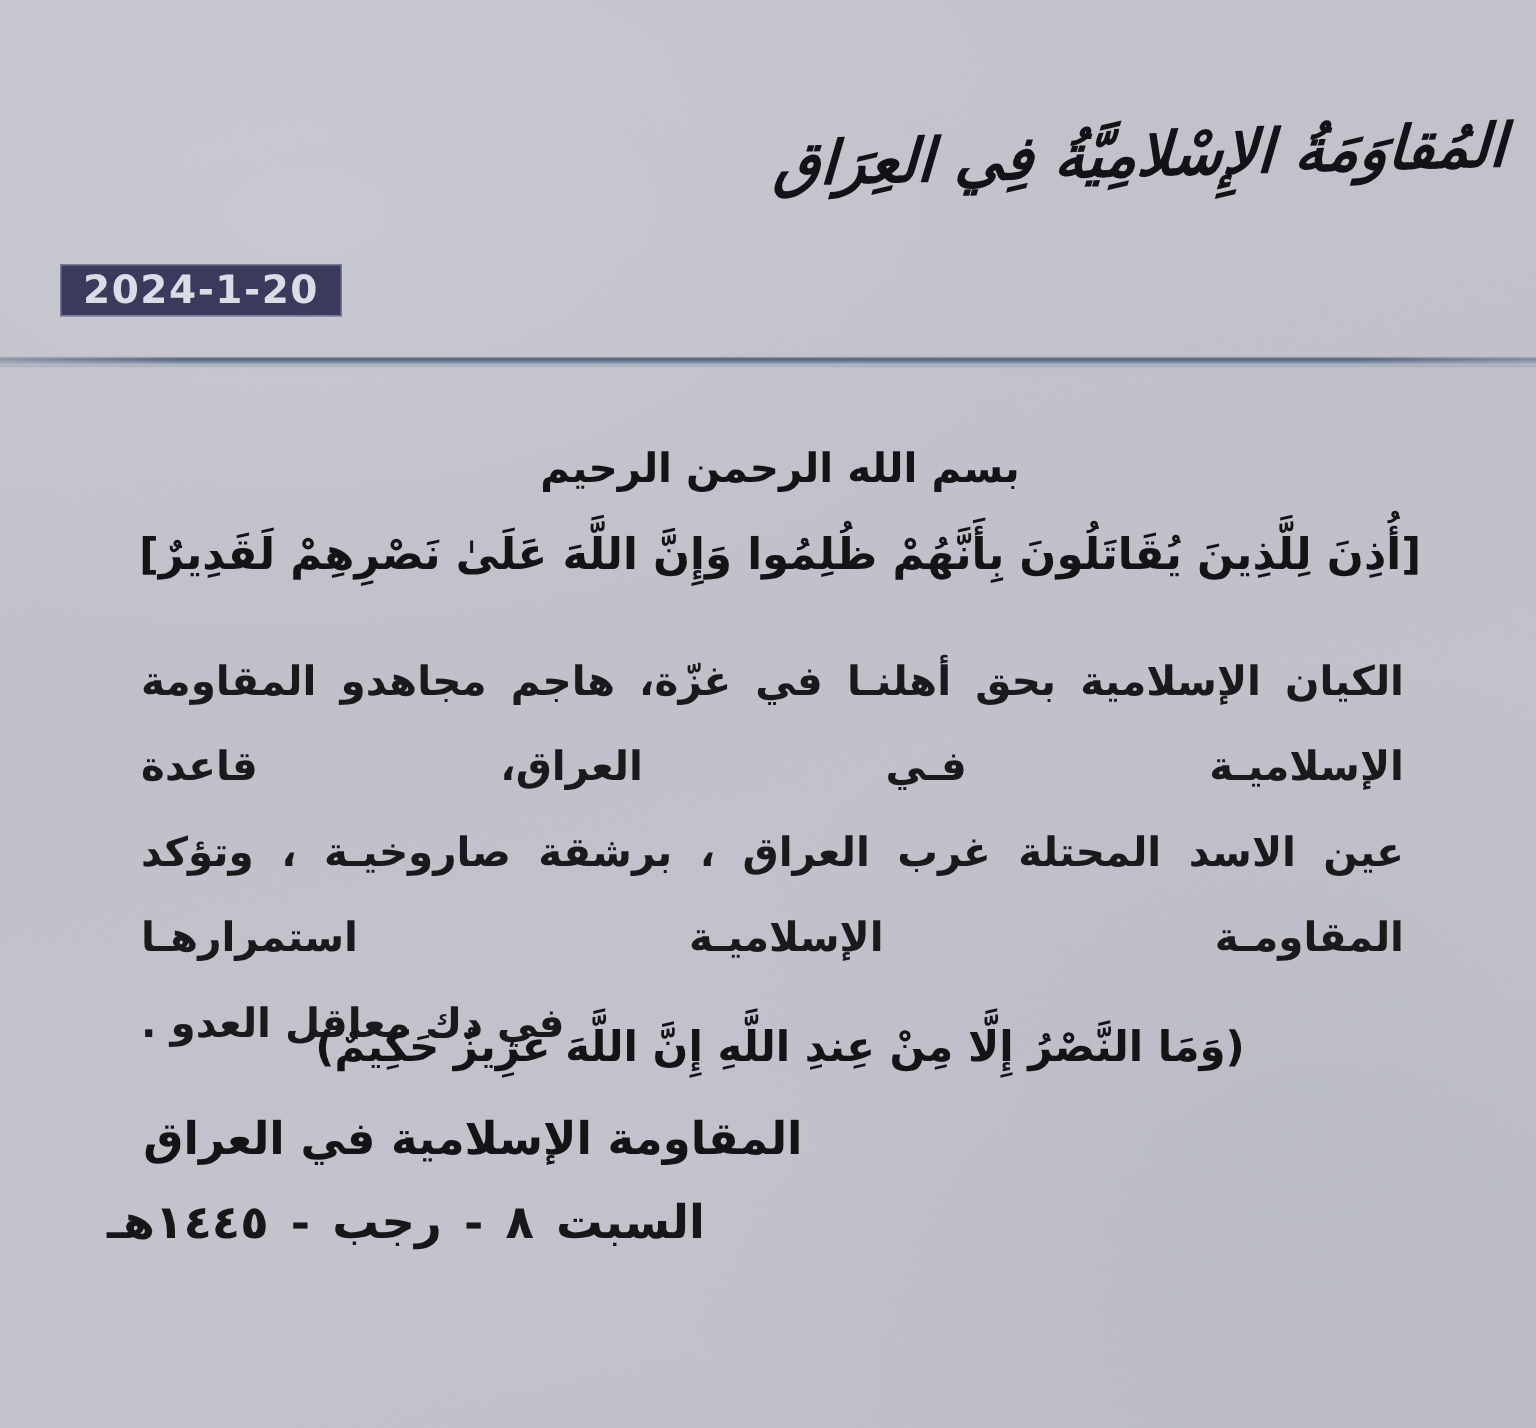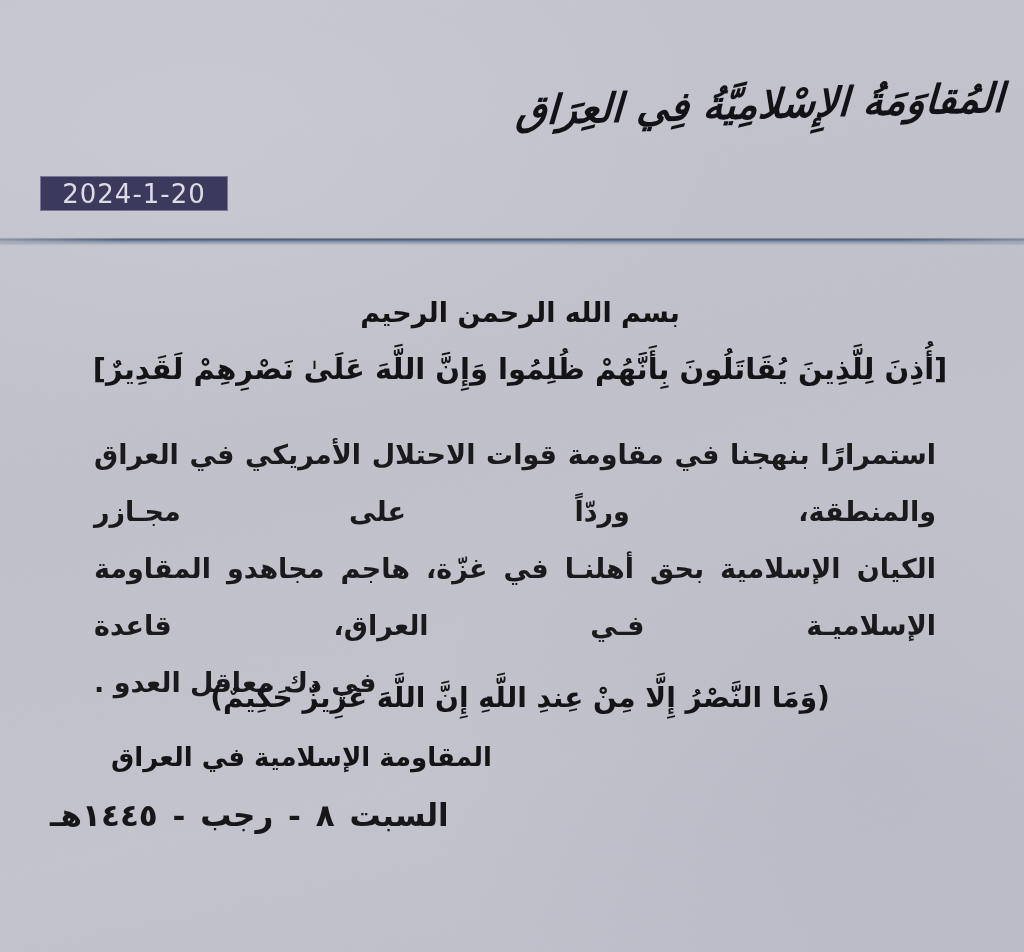--- a/index.html
+++ b/index.html
@@ -47,21 +47,21 @@
     position: absolute;
     left: 40px;
     top: 176px;
     width: 188px;
     height: 35px;
     background: #3b3a5d;
     border: 1px solid rgba(195,195,220,0.45);
     box-sizing: border-box;
     color: #dcdce5;
     font-size: 26px;
-    font-weight: 400;
+    font-weight: 700;
     display: flex;
     align-items: center;
     justify-content: center;
     direction: ltr;
     letter-spacing: 1px;
   }
   .divider {
     position: absolute;
     left: 0;
     top: 238px;
@@ -118,34 +118,34 @@
   .body-line.justified {
     text-align: justify;
     text-align-last: justify;
   }
   .body-line.last {
     text-align: left;
   }
   .signature {
     position: absolute;
     top: 742px;
-    left: 111px;
+    left: 85px;
     width: 450px;
-    text-align: left;
+    text-align: right;
     direction: rtl;
-    font-size: 26px;
+    font-size: 30px;
     font-weight: 700;
     color: #141417;
   }
   .hijri {
     position: absolute;
     top: 797px;
     left: 50px;
     width: 420px;
-    text-align: left;
+    text-align: right;
     direction: rtl;
     font-family: "DejaVu Serif", "DejaVu Sans", serif;
     font-size: 31px;
     font-weight: 700;
     color: #17171a;
     word-spacing: 4px;
   }
 </style>
 </head>
 <body>
@@ -164,22 +164,22 @@
 
   <div class="date-badge">2024-1-20</div>
 
   <div class="divider"></div>
 
   <div class="bismillah">بسم الله الرحمن الرحيم</div>
 
   <div class="verse opening">[أُذِنَ لِلَّذِينَ يُقَاتَلُونَ بِأَنَّهُمْ ظُلِمُوا وَإِنَّ اللَّهَ عَلَىٰ نَصْرِهِمْ لَقَدِيرٌ]</div>
 
   <div class="body-text">
-    <div class="body-line justified">استمرارًا بنهجنا في مقاومة قوات الاحتلال الأمريكي في العراق والمنطقة، وردّاً على مجـازر</div>
     <div class="body-line justified">الكيان الإسلامية بحق أهلنـا في غزّة، هاجم مجاهدو المقاومة الإسلاميـة فـي العراق، قاعدة</div>
+    <div class="body-line justified">عين الاسد المحتلة غرب العراق ، برشقة صاروخيـة ، وتؤكد المقاومـة الإسلاميـة استمرارهـا</div>
     <div class="body-line last">في دك معاقل العدو .</div>
   </div>
 
   <div class="verse closing">(وَمَا النَّصْرُ إِلَّا مِنْ عِندِ اللَّهِ  إِنَّ اللَّهَ عَزِيزٌ حَكِيمٌ)</div>
 
   <div class="signature">المقاومة الإسلامية في العراق</div>
 
   <div class="hijri">السبت ٨ - رجب - ١٤٤٥هـ</div>
 
 </div>

